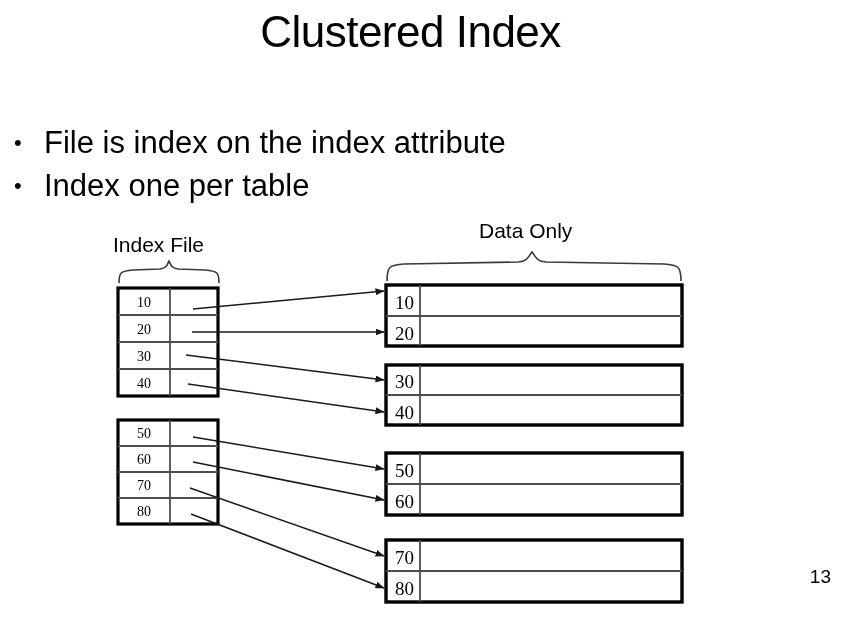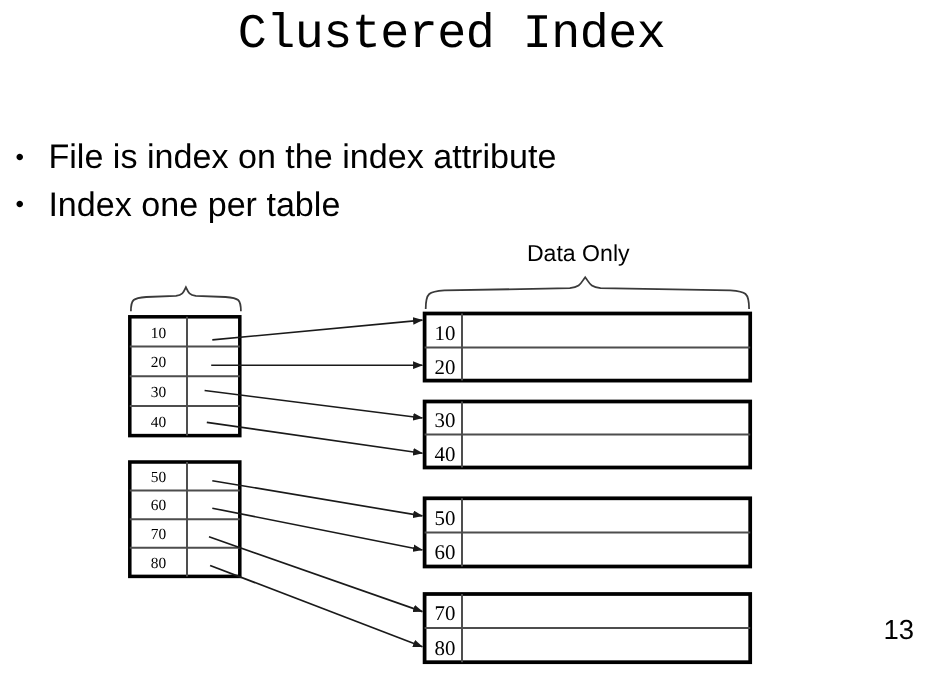--- a/index.html
+++ b/index.html
@@ -22,21 +22,21 @@
     height: 628px;
   }
   .slide-title {
     position: absolute;
     left: 0;
     top: 8px;
     width: 821px;
     text-align: center;
     font-size: 44px;
     font-weight: normal;
-    font-family: Liberation Mono, monospace;
+    font-family: Liberation Sans, sans-serif;
     letter-spacing: -0.5px;
     line-height: 1.1;
   }
   .bullet-list {
     position: absolute;
     left: 14px;
     top: 122px;
     width: 700px;
   }
   .bullet-row {
@@ -74,21 +74,21 @@
     top: 233px;
   }
   #caption-data-file {
     left: 479px;
     top: 219px;
   }
   .page-number {
     position: absolute;
     right: 16px;
     bottom: 40px;
-    font-size: 25px;
+    font-size: 19px;
     font-family: "Liberation Sans", sans-serif;
   }
   svg text.cellnum {
     font-family: "Liberation Serif", serif;
     font-size: 14px;
   }
   svg text.datanum {
     font-family: "Liberation Serif", serif;
     font-size: 19px;
   }
@@ -104,20 +104,21 @@
     <div class="bullet-row">
       <span class="bullet-mark">•</span>
       <span class="bullet-text">File is index on the index attribute</span>
     </div>
     <div class="bullet-row">
       <span class="bullet-mark">•</span>
       <span class="bullet-text">Index one per table</span>
     </div>
   </div>
 
+  <div class="caption" id="caption-index-file">Index File</div>
   <div class="caption" id="caption-data-file">Data Only</div>
 
   <svg class="diagram" viewBox="0 0 847 628">
     <defs>
       <marker id="arrowhead" markerWidth="9" markerHeight="7" refX="8.5" refY="3.5" orient="auto" markerUnits="userSpaceOnUse">
         <path d="M0,0 L9,3.5 L0,7 z" fill="#1a1a1a"></path>
       </marker>
     </defs>
 
     <path d="M119,283 C119,272 121,271 133,270 L160,269 C167,268 167,265 169,261 C171,265 171,268 178,269 L205,270 C217,271 219,272 219,283" fill="none" stroke="#3a3a3a" stroke-width="1.6"></path>

